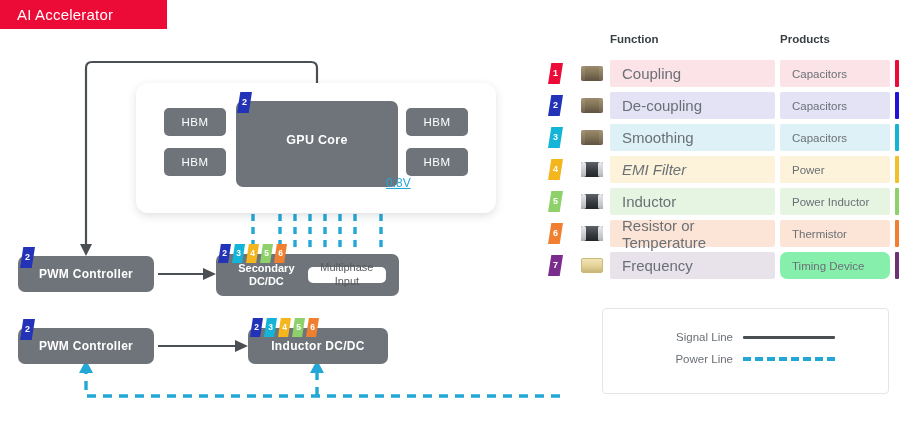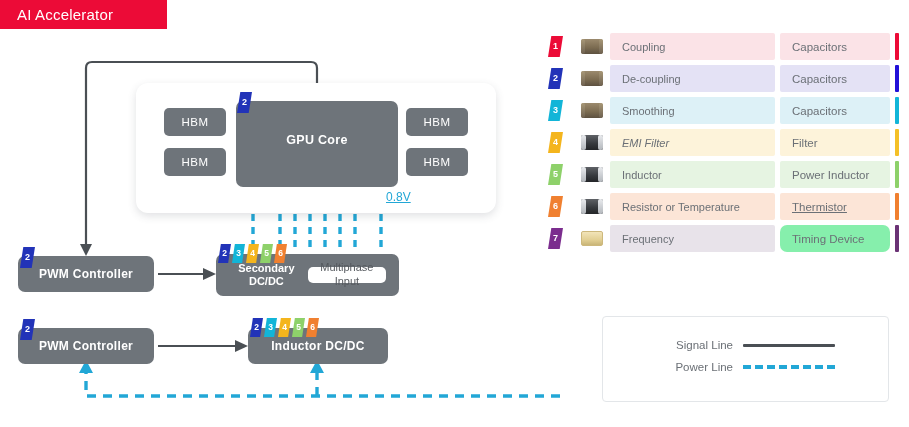--- a/index.html
+++ b/index.html
@@ -94,21 +94,21 @@
   .thead .h{font-size:11.5px;font-weight:bold;color:#3a3f44;}
   .thead .h1{width:170px;}
   .thead .h2{width:110px;}
 
   .trow{display:flex;align-items:center;height:27px;margin-bottom:5px;}
   .trow .badgecell{width:26px;display:flex;align-items:center;justify-content:flex-start;}
   .trow .piccell{width:36px;display:flex;align-items:center;justify-content:center;}
   .cell-fn{
     width:165px;height:27px;display:flex;align-items:center;
     padding-left:12px;box-sizing:border-box;
-    font-size:11px;color:#6b7076;border-radius:2px;
+    font-size:15px;color:#6b7076;border-radius:2px;
   }
   .cell-pr{
     width:110px;height:27px;display:flex;align-items:center;
     padding-left:12px;box-sizing:border-box;
     font-size:11.5px;color:#6b7076;border-radius:2px;margin-left:5px;
   }
   .edgebar{width:4px;height:27px;margin-left:5px;border-radius:1px;}
 
   
   .chip{width:22px;height:15px;border-radius:2px;position:relative;}
@@ -131,21 +131,21 @@
   }
   .chip.dark:before{left:0;}
   .chip.dark:after{right:0;}
   .chip.tan{
     background:linear-gradient(180deg,#f2e4b9 0%,#e2cf93 60%,#c9b578 100%);
     border:1px solid #cdb87c;box-sizing:border-box;
   }
 
   
   #legend-box{
-    left:602px;top:316px;width:285px;height:84px;
+    left:602px;top:308px;width:285px;height:84px;
     background:#ffffff;border:1px solid #e3e6e9;border-radius:4px;
   }
   .leg-row{display:flex;align-items:center;height:22px;}
   .leg-label{width:130px;text-align:right;font-size:11.5px;color:#6b7076;padding-right:10px;}
   .sigline{width:92px;height:3px;background:#4a4f54;border-radius:1px;}
   .pwrline{
     width:92px;height:0;
     border-top:4px dashed #22a7d6;
   }
 
@@ -211,21 +211,21 @@
   <span>HBM</span>
 </div>
 
 <div class="abs" id="gpu-core">
   <span class="lbl">GPU Core</span>
 </div>
 <div class="abs badge big" id="gpu-badge" style="left:237px;top:92px;background:#2233b8;">
   <span>2</span>
 </div>
 
-<div class="abs v08" style="left:386px;top:190px;text-decoration:underline;">
+<div class="abs v08" style="left:386px;top:176px;text-decoration:underline;">
   <span>0.8V</span>
 </div>
 
 <div class="abs gblock" id="pwm-top">
   <span>PWM Controller</span>
 </div>
 <div class="abs badge big" style="left:20px;top:247px;background:#2233b8;">
   <span>2</span>
 </div>
 
@@ -280,20 +280,25 @@
     </div>
   <div class="badge" style="background:#8ed16a;">
     <span>5</span>
     </div>
   <div class="badge" style="background:#f08030;">
     <span>6</span>
     </div>
 </div>
 
 <div class="abs" id="comp-table">
+  <div class="thead">
+    <div class="sp"></div>
+    <div class="h h1">Function</div>
+    <div class="h h2">Products</div>
+  </div>
   <div id="table-body">
       <div class="trow">
         <div class="badgecell">
           <div class="badge big" style="background: rgb(236, 11, 55);">
             <span>1</span>
           </div>
         </div>
         <div class="piccell">
           <div class="chip mlcc"></div>
         </div>
@@ -330,21 +335,21 @@
       <div class="trow">
         <div class="badgecell">
           <div class="badge big" style="background: rgb(244, 181, 29);">
             <span>4</span>
           </div>
         </div>
         <div class="piccell">
           <div class="chip dark"></div>
         </div>
         <div class="cell-fn" style="background: rgb(253, 243, 218); font-style: italic;">EMI Filter</div>
-        <div class="cell-pr" style="background: rgb(253, 243, 218);">Filter</div>
+        <div class="cell-pr" style="background: rgb(253, 243, 218);">Power</div>
         <div class="edgebar" style="background: rgb(244, 192, 40);"></div>
       </div>
       <div class="trow">
         <div class="badgecell">
           <div class="badge big" style="background: rgb(142, 209, 106);">
             <span>5</span>
           </div>
         </div>
         <div class="piccell">
           <div class="chip dark"></div>
@@ -356,21 +361,21 @@
       <div class="trow">
         <div class="badgecell">
           <div class="badge big" style="background: rgb(240, 128, 48);">
             <span>6</span>
           </div>
         </div>
         <div class="piccell">
           <div class="chip dark"></div>
         </div>
         <div class="cell-fn" style="background: rgb(252, 229, 215);">Resistor or Temperature</div>
-        <div class="cell-pr" style="background: rgb(252, 229, 215); text-decoration: underline;">Thermistor</div>
+        <div class="cell-pr" style="background: rgb(252, 229, 215);">Thermistor</div>
         <div class="edgebar" style="background: rgb(240, 128, 48);"></div>
       </div>
       <div class="trow">
         <div class="badgecell">
           <div class="badge big" style="background: rgb(123, 45, 142);">
             <span>7</span>
           </div>
         </div>
         <div class="piccell">
           <div class="chip tan"></div>

